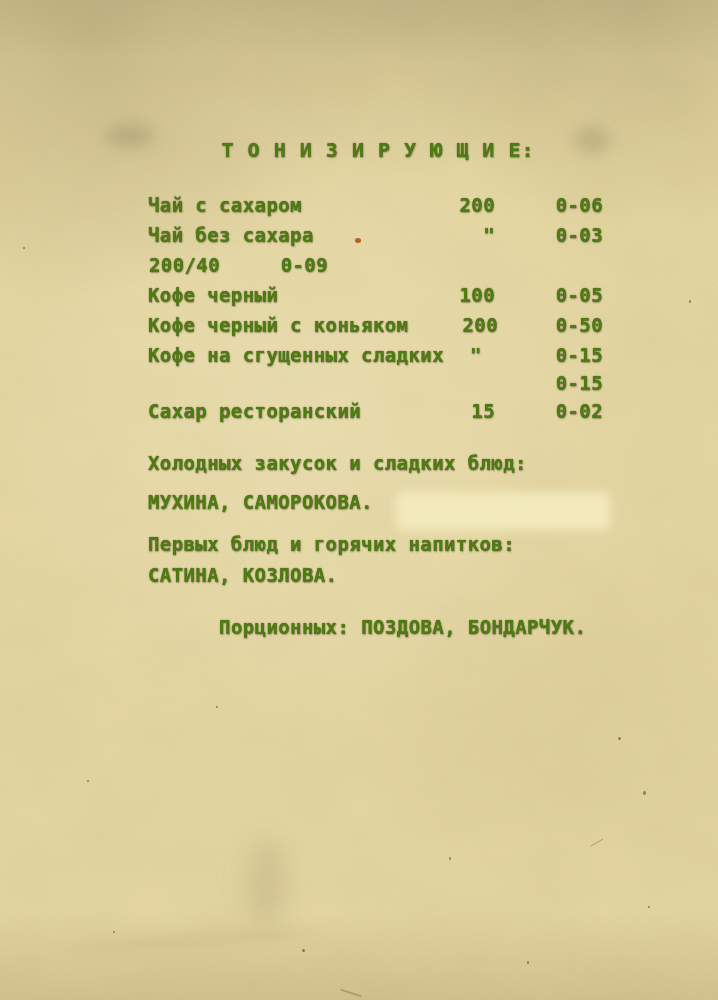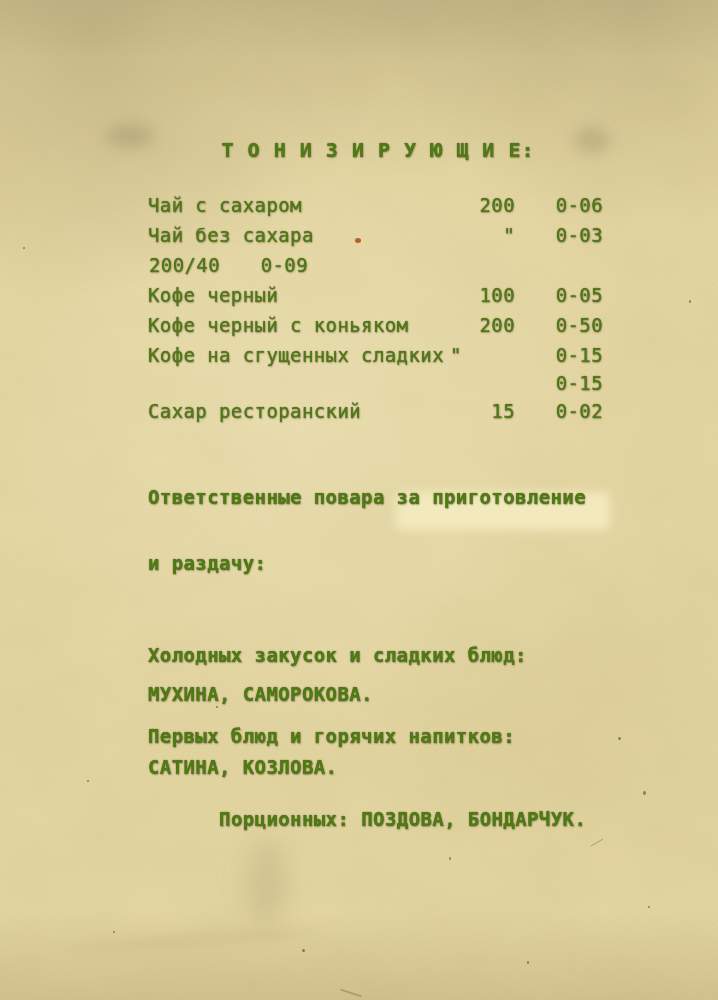--- a/index.html
+++ b/index.html
@@ -22,22 +22,22 @@
   .content{
     position:absolute;inset:0;color:#4d7c0f;
     text-shadow:0 0 1.2px rgba(62,55,38,.85), .6px .8px 1.6px rgba(62,55,38,.35);
     filter:blur(.2px);
   }
   .title{
     margin:138px 0 0 148px;width:460px;text-align:center;
     font-size:20px;font-weight:bold;letter-spacing:1px;white-space:pre;
   }
   .menu{margin:28px 0 0 148px;width:455px;}
-  .row{display:flex;line-height:30px;font-size:19px;font-weight:normal;
-       letter-spacing:.4px;white-space:pre;}
+  .row{display:flex;line-height:30px;font-size:19px;font-weight:bold;
+       letter-spacing:.4px;white-space:pre;gap:20px;}
   .row .name{flex:1;overflow:visible;}
   .row .qty{width:72px;text-align:right;}
   .row .qty.left{text-align:left;padding-left:6px;box-sizing:border-box;}
   .row .price{width:88px;text-align:right;}
   .row.half{line-height:26px;}
   .qty-low{position:relative;top:9px;margin-left:3px;}
   .para{margin:16px 0 0 148px;width:510px;font-size:19px;font-weight:bold;
         letter-spacing:.4px;line-height:22px;white-space:pre;}
   .line{margin-left:148px;font-size:19px;font-weight:bold;letter-spacing:.4px;
         line-height:22px;white-space:pre;}
@@ -149,24 +149,20 @@
       </div>
 
       <div class="row">
         <span class="name">Сахар ресторанский</span>
         <span class="qty">15</span>
         <span class="price">0-02</span>
       </div>
 
     </div>
 
-    <div class="para">
-      <div>Ответственные повара за приготовление</div>
-      <div>и раздачу:</div>
-    </div>
 
     <div class="line mt-cat1">Холодных закусок и сладких блюд:</div>
     <div class="line mt-names1">МУХИНА, САМОРОКОВА.</div>
 
     <div class="line mt-cat2">Первых блюд и горячих напитков:</div>
     <div class="line mt-names2">САТИНА, КОЗЛОВА.</div>
 
     <div class="line mt-combo combo">
       <span>Порционных:</span><span class="names">ПОЗДОВА, БОНДАРЧУК.</span>
     </div>

